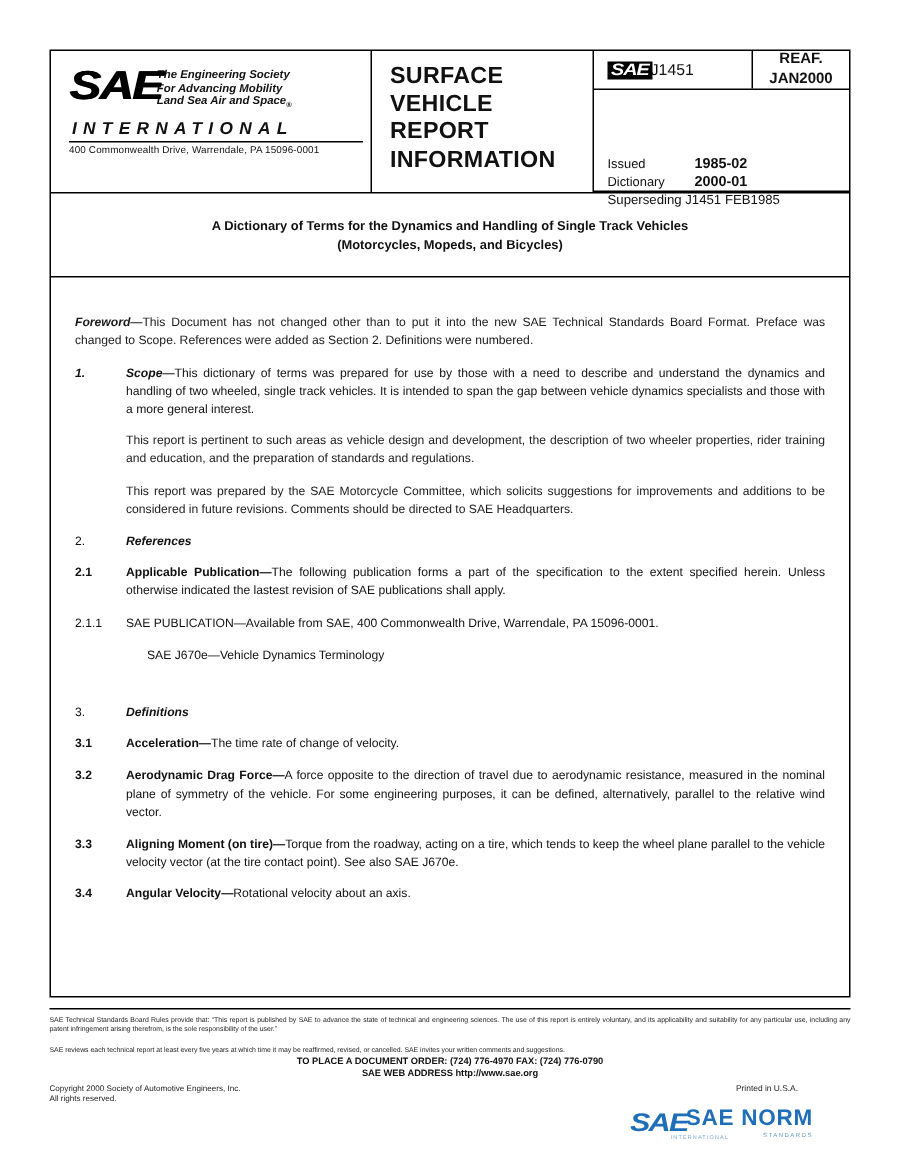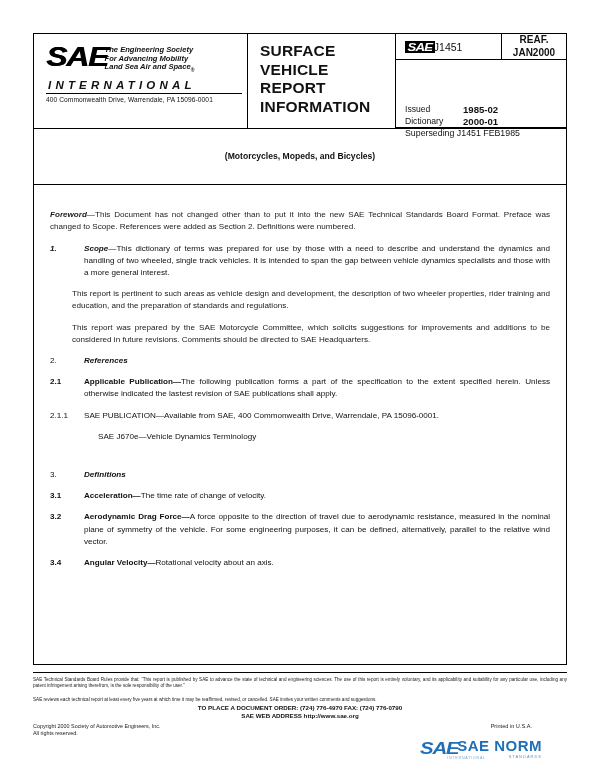--- a/index.html
+++ b/index.html
@@ -99,21 +99,21 @@
   .sec{display:flex;margin-bottom:9px;}
   .sec .num{
     width:34px;flex:none;font-size:8.1px;font-weight:bold;font-style:italic;
     line-height:12.2px;
   }
   .sec .num.plain{font-style:normal;font-weight:normal;}
   .sec .num.b{font-style:normal;font-weight:bold;}
   .sec .txt{flex:1;font-size:8.1px;line-height:12.2px;text-align:justify;}
   .sec .txt .h{font-weight:bold;font-style:italic;}
   .sec .txt .hb{font-weight:bold;}
-  .indent-para{margin-left:22px;}
+  .indent-para{margin-left:34px;}
   .sc{font-variant:small-caps;}
   .subindent{margin-left:34px;font-size:8.1px;line-height:12.2px;}
   
   .legal{
     position:absolute;left:33px;top:672px;width:534px;
   }
   .legal-rule{border-top:1px solid #000;}
   .legal p{
     margin:4px 0 0 0;font-size:4.6px;line-height:6.4px;text-align:justify;color:#222;
   }
@@ -189,20 +189,21 @@
           <div class="date-row">
             <span class="lbl">Dictionary</span>
             <span class="val">2000-01</span>
           </div>
         </div>
         <div class="meta-super">Superseding J1451 FEB1985</div>
       </div>
     </div>
 
     <div class="subtitle-band">
+      <div>A Dictionary of Terms for the Dynamics and Handling of Single Track Vehicles</div>
       <div>(Motorcycles, Mopeds, and Bicycles)</div>
     </div>
 
     <div class="body">
 
       <p class="para">
         <span class="lead">Foreword—</span><span>This Document has not changed other than to put it into the new SAE Technical Standards Board Format.  Preface was changed to Scope.  References were added as Section 2.  Definitions were numbered.</span>
       </p>
 
       <div class="sec">
@@ -251,20 +252,26 @@
         </div>
       </div>
 
       <div class="sec">
         <div class="num b">3.2</div>
         <div class="txt">
           <span class="hb">Aerodynamic Drag Force—</span><span>A force opposite to the direction of travel due to aerodynamic resistance, measured in the nominal plane of symmetry of the vehicle.  For some engineering purposes, it can be defined, alternatively, parallel to the relative wind vector.</span>
         </div>
       </div>
 
+      <div class="sec">
+        <div class="num b">3.3</div>
+        <div class="txt">
+          <span class="hb">Aligning Moment (on tire)—</span><span>Torque from the roadway, acting on a tire, which tends to keep the wheel plane parallel to the vehicle velocity vector (at the tire contact point).  See also SAE J670e.</span>
+        </div>
+      </div>
 
       <div class="sec">
         <div class="num b">3.4</div>
         <div class="txt">
           <span class="hb">Angular Velocity—</span><span>Rotational velocity about an axis.</span>
         </div>
       </div>
 
     </div>
   </div>

